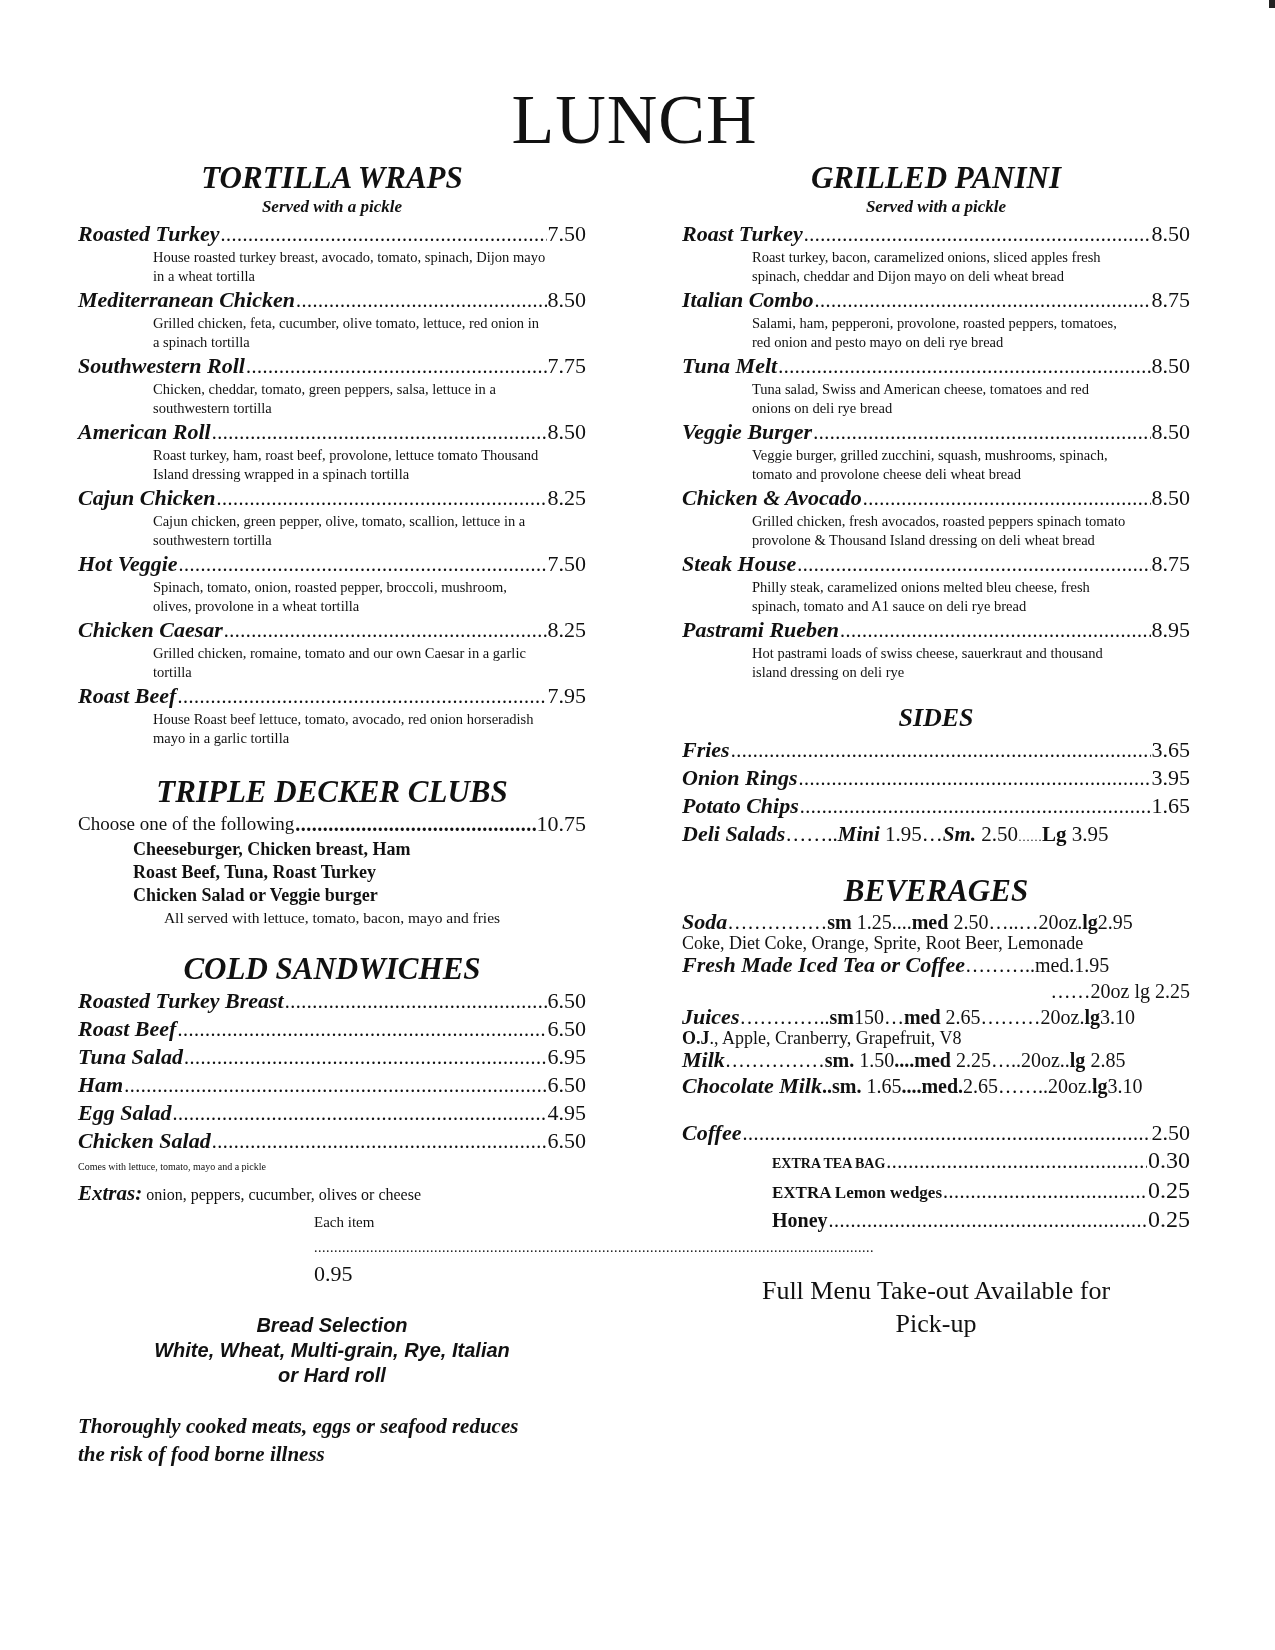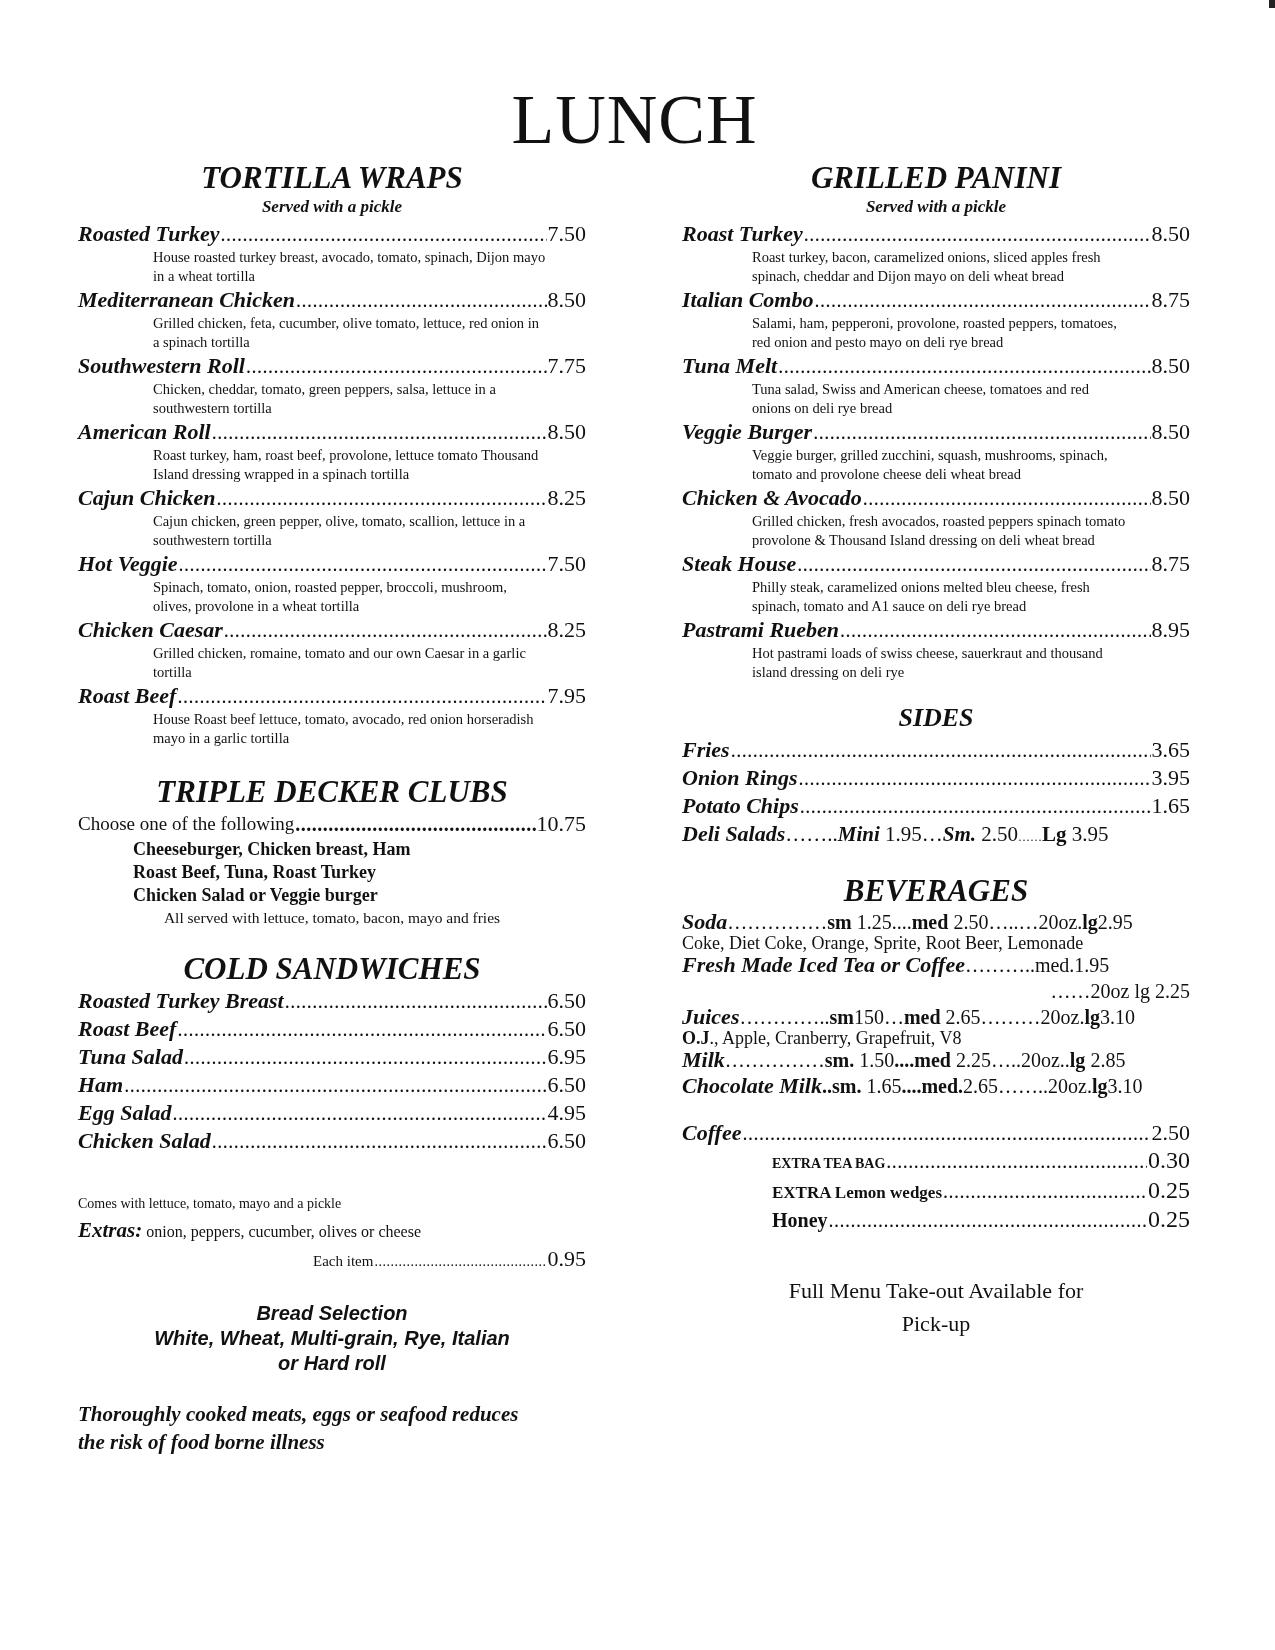--- a/index.html
+++ b/index.html
@@ -25,39 +25,39 @@
   .row .dots { flex: 1; overflow: hidden; font-size: 20px; margin: 0 1px; }
   .row .dots::after { content: "............................................................................................................................................"; letter-spacing: 0.5px; }
   .row .price { font-size: 22px; }
   .desc { font-size: 14.5px; line-height: 19px; padding-left: 75px; padding-right: 40px; }
   .wrap-row { line-height: 28px; }
   .gap { height: 26px; }
   .plain-row .name { font-style: normal; font-weight: normal; font-size: 19px; }
   .clubs-options { padding-left: 55px; font-weight: bold; font-size: 18px; line-height: 23px; }
   .clubs-note { text-align: center; font-size: 15.5px; line-height: 22px; }
   .cold-row { line-height: 28px; }
-  .note { font-size: 14px; line-height: 24px; margin-top: 37px; }
+  .note { font-size: 10px; line-height: 24px; }
   .extras .lbl { font-style: italic; font-weight: bold; font-size: 21px; }
   .extras { font-size: 16px; line-height: 28px; }
   .each { padding-left: 235px; }
   .each .name { font-style: normal; font-weight: normal; font-size: 15px; }
   .bread { text-align: center; font-family: "Liberation Sans", "DejaVu Sans", sans-serif; font-style: italic; font-weight: bold; font-size: 20px; line-height: 25px; }
   .warning { font-style: italic; font-weight: bold; font-size: 21px; line-height: 28px; }
   .panini-desc { padding-left: 70px; padding-right: 60px; }
   .side-row { line-height: 27px; }
   .bev-row { font-size: 20px; line-height: 26px; white-space: nowrap; }
   .bev-row .name { font-style: italic; font-weight: bold; font-size: 22px; }
   .bev-row b { font-weight: bold; }
   .bev-sub { font-size: 18px; line-height: 17px; }
   .bev-right { text-align: right; font-size: 20px; line-height: 26px; }
   .extra-row { padding-left: 90px; line-height: 27px; }
   .extra-row .name { font-style: normal; font-weight: bold; font-size: 14px; }
   .extra-row .name.big { font-size: 20px; }
   .extra-row .price { font-size: 24px; }
-  .takeout { text-align: center; font-size: 22px; line-height: 33px; }
+  .takeout { text-align: center; font-size: 26px; line-height: 33px; }
   .hours { text-align: center; font-style: italic; font-weight: bold; font-size: 29px; text-decoration: underline; line-height: 38px; }
 </style>
 </head>
 <body>
 
 <div class="corner-mark"></div>
 
 <div class="title">LUNCH</div>
 
 <div class="col left">
@@ -176,21 +176,21 @@
         <span class="dots"></span>
         <span class="price">4.95</span>
       </div>
     <div class="row cold-row">
         <span class="name">Chicken Salad</span>
         <span class="dots"></span>
         <span class="price">6.50</span>
       </div>
     <div class="note">Comes with lettuce, tomato, mayo and a pickle</div>
     <div class="extras"><span class="lbl">Extras:</span> <span>onion, peppers, cucumber, olives or cheese</span></div>
-    <div class="row each" style="line-height:26px;">
+    <div class="row each" style="line-height:26px;flex-direction:column;">
         <span class="name">Each item</span>
         <span class="dots" style="font-size:14px;"></span>
         <span class="price">0.95</span>
       </div>
   </section>
 
   <div class="gap" style="height:26px;"></div>
 
   <section>
     <div class="bread">Bread Selection</div>

